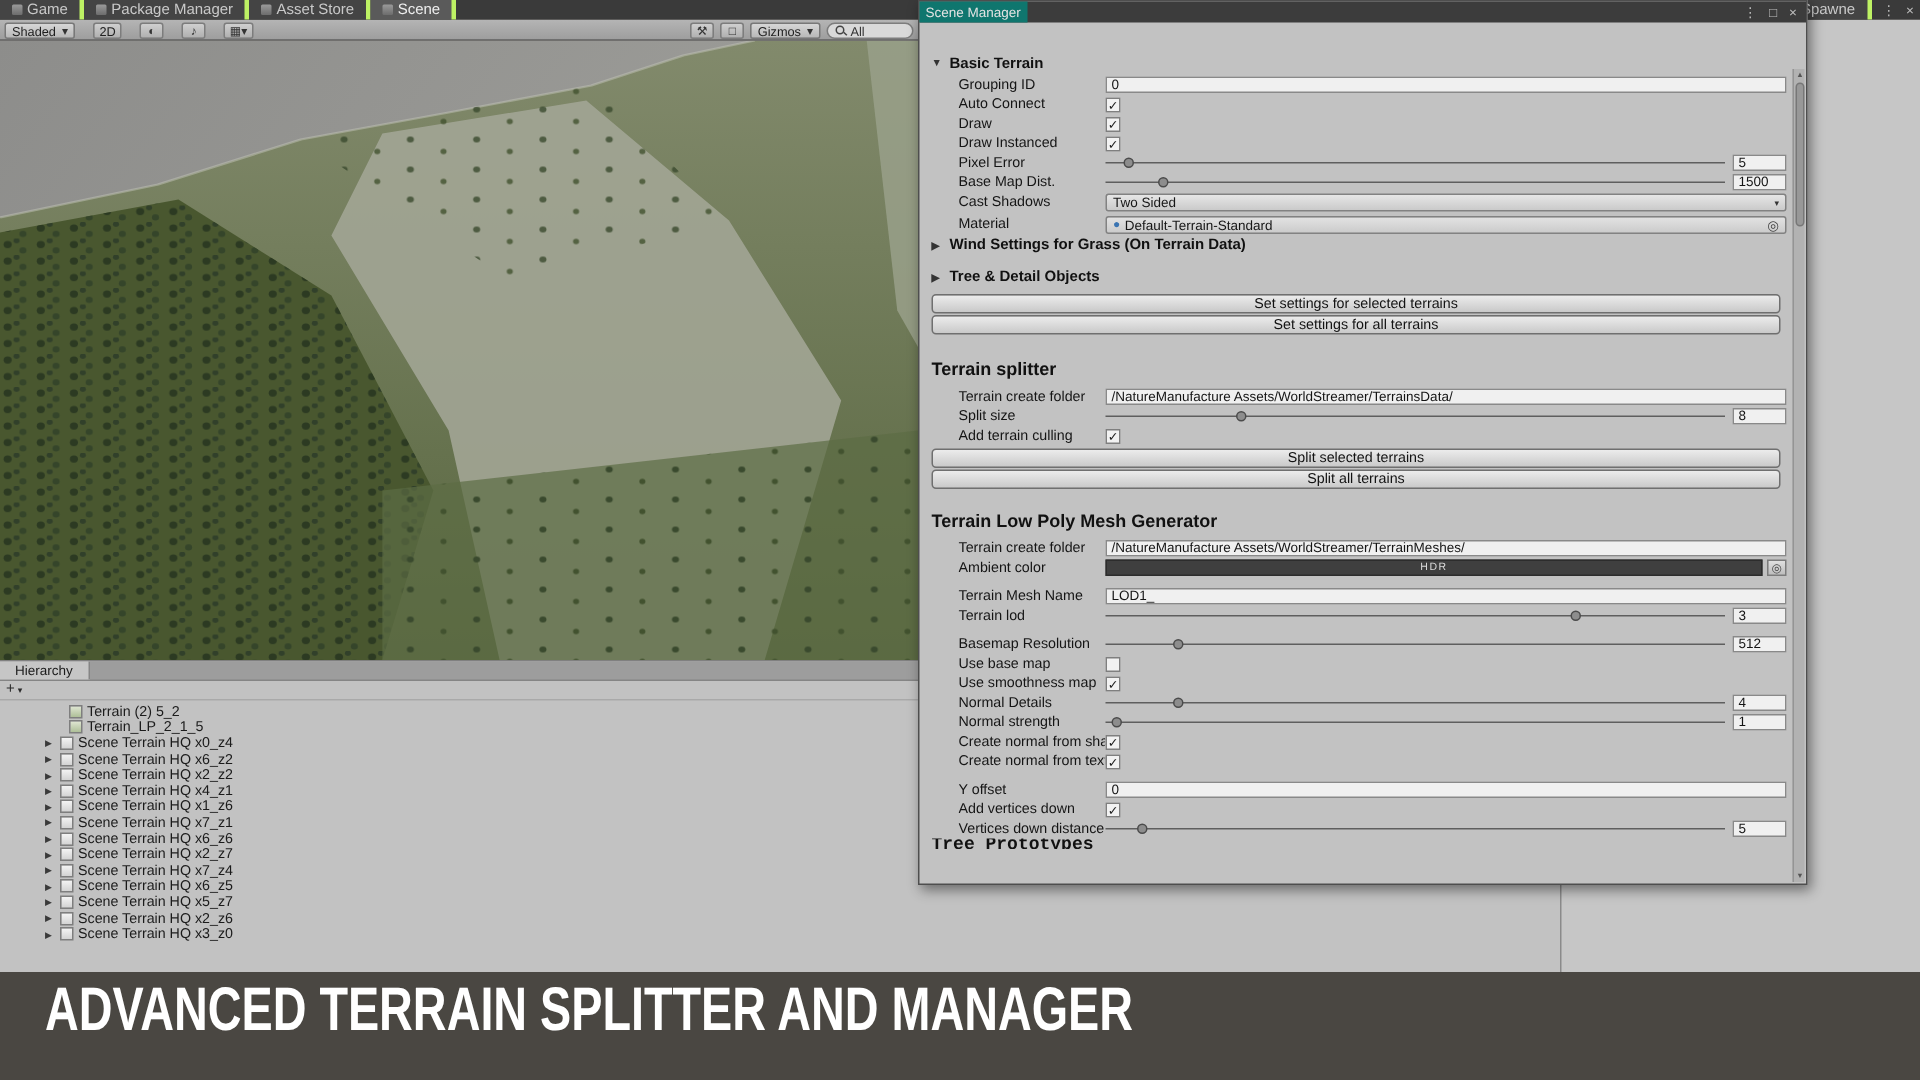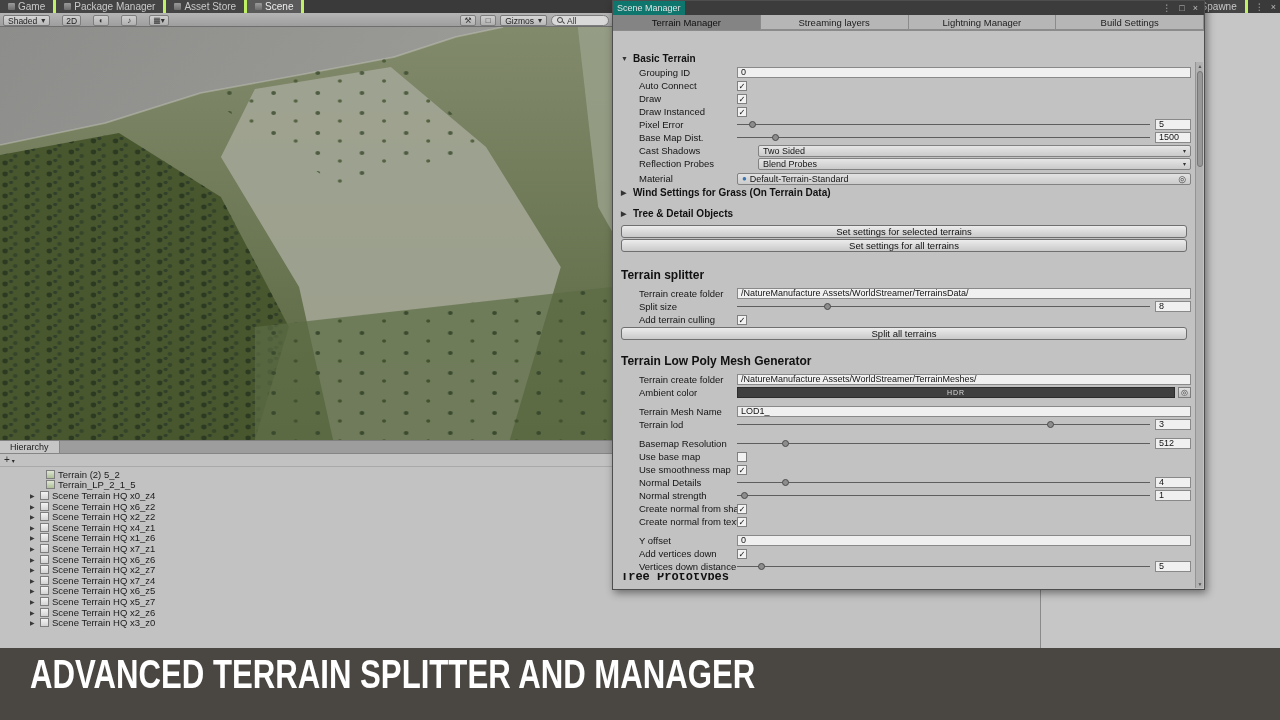--- a/index.html
+++ b/index.html
@@ -95,21 +95,21 @@
     align-items:center; white-space:nowrap; overflow:hidden; }
   .fld.val { flex:none; width:36px; margin-left:5px; }
   .chk { width:10px; height:10px; background:#f2f2f2; border:1px solid #7f7f7f;
     font-size:8.5px; line-height:8px; text-align:center; color:#222; flex:none; }
   .sli { flex:1; position:relative; height:13px; }
   .track { position:absolute; left:0; right:0; top:6px; height:1px; background:#5e5e5e; }
   .knob { position:absolute; top:2.5px; width:7px; height:7px; border-radius:50%;
     background:#8d8d8d; border:1px solid #4b4b4b; }
   .dd { flex:1; height:12px; background:linear-gradient(#e6e6e6,#cacaca);
     border:1px solid #828282; border-radius:2px; font-size:9px; color:#161616;
-    display:flex; align-items:center; padding:0 4px;margin-left:21px; }
+    display:flex; align-items:center; padding:0 4px; }
   .dd .arr { margin-left:auto; font-size:6px; color:#333; }
   .objfld { flex:1; height:12px; background:linear-gradient(#e2e2e2,#cbcbcb);
     border:1px solid #828282; border-radius:2px; font-size:9px; color:#161616;
     display:flex; align-items:center; gap:3px; padding:0 4px; }
   .objfld .pick { margin-left:auto; font-size:9px; color:#444; }
   .sphere { color:#3a74b2; font-size:8px; line-height:8px; }
   .hdrbar { flex:1; height:11px; background:#3f3f3f; border:1px solid #2c2c2c;
     display:flex; align-items:center; justify-content:center; font-size:7px;
     color:#dadada; letter-spacing:1px; }
   .pickbtn { flex:none; width:13px; height:11px; margin-left:3px;
@@ -336,34 +336,20 @@
     <div class="smw-title">
       <div class="smw-title-tab">
         <span>Scene Manager</span>
       </div>
       <div class="smw-title-icons">
         <span>⋮</span>
         <span>□</span>
         <span>×</span>
       </div>
     </div>
-    <div class="smw-tabs">
-      <div class="smw-tab active">
-        <span>Terrain Manager</span>
-      </div>
-      <div class="smw-tab">
-        <span>Streaming layers</span>
-      </div>
-      <div class="smw-tab">
-        <span>Lightning Manager</span>
-      </div>
-      <div class="smw-tab">
-        <span>Build Settings</span>
-      </div>
-    </div>
 
     <div class="smw-body">
 
       <div class="fold">
         <span class="tri">▼</span>
         <span>Basic Terrain</span>
       </div>
 
       <div class="row">
         <span class="lab">Grouping ID</span>
@@ -394,27 +380,20 @@
         <span class="sli">
           <span class="track"></span>
           <span class="knob" style="left:8.5%"></span>
         </span>
         <span class="fld val">1500</span>
       </div>
       <div class="row">
         <span class="lab">Cast Shadows</span>
         <span class="dd">
           <span>Two Sided</span>
-          <span class="arr">▾</span>
-        </span>
-      </div>
-      <div class="row">
-        <span class="lab">Reflection Probes</span>
-        <span class="dd">
-          <span>Blend Probes</span>
           <span class="arr">▾</span>
         </span>
       </div>
       <div class="row mt2">
         <span class="lab">Material</span>
         <span class="objfld">
           <span class="sphere">●</span>
           <span>Default-Terrain-Standard</span>
           <span class="pick">◎</span>
         </span>
@@ -444,20 +423,21 @@
         <span class="sli">
           <span class="track"></span>
           <span class="knob" style="left:21%"></span>
         </span>
         <span class="fld val">8</span>
       </div>
       <div class="row">
         <span class="lab">Add terrain culling</span>
         <span class="chk">✓</span>
       </div>
+      <button class="btn mt2">Split selected terrains</button>
       <button class="btn">Split all terrains</button>
 
       <div class="hdr mt14">
         <span>Terrain Low Poly Mesh Generator</span>
       </div>
       <div class="row mt6">
         <span class="lab">Terrain create folder</span>
         <span class="fld">/NatureManufacture Assets/WorldStreamer/TerrainMeshes/</span>
       </div>
       <div class="row">

